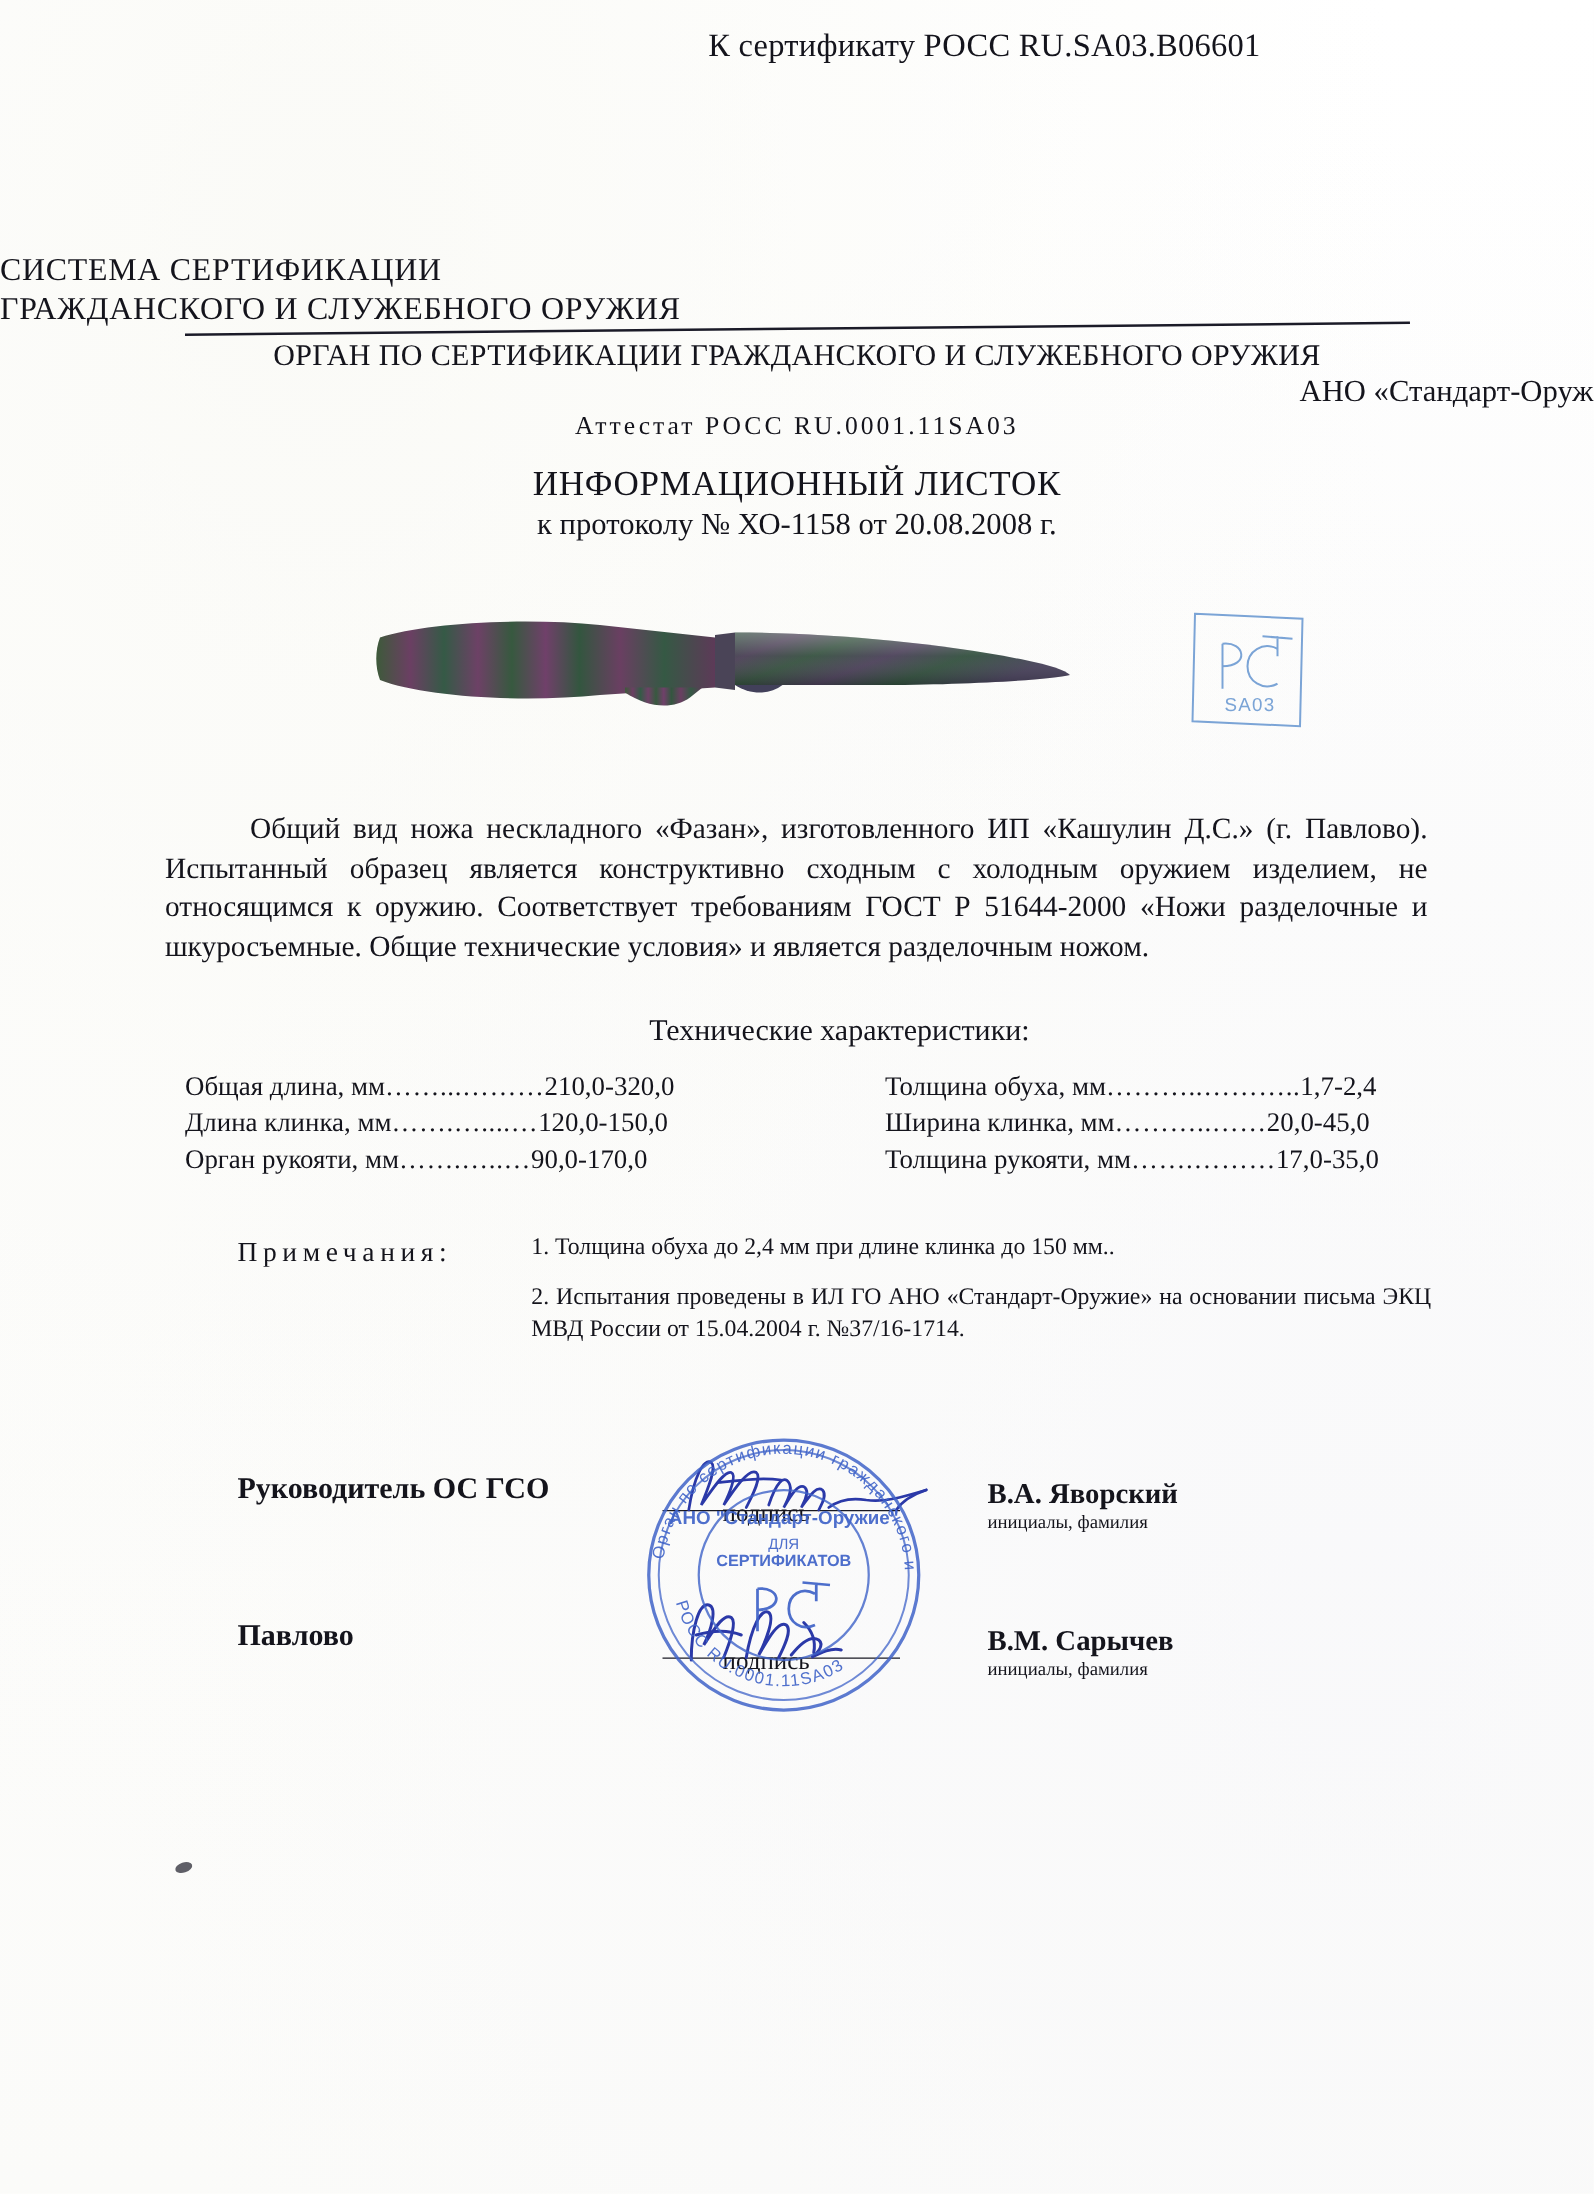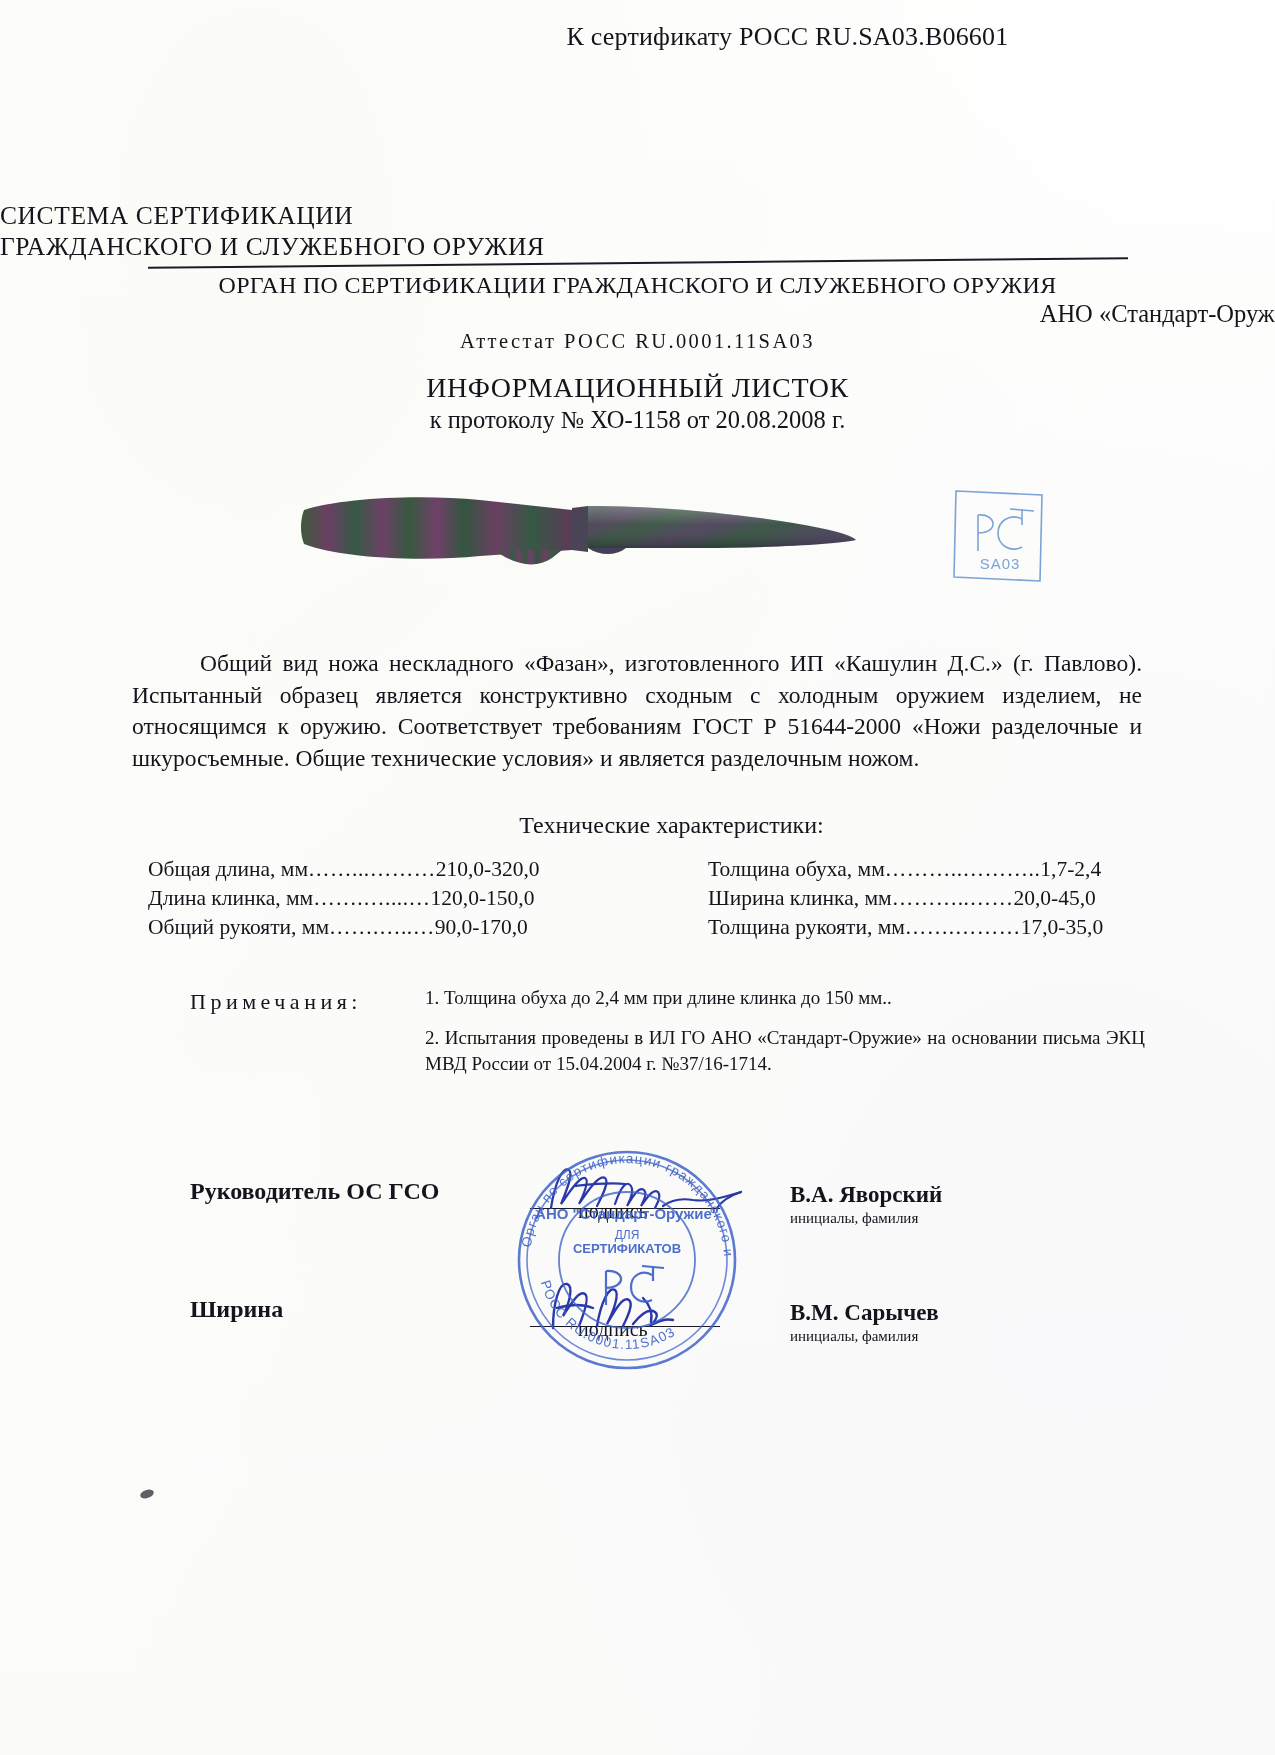--- a/index.html
+++ b/index.html
@@ -152,21 +152,21 @@
   </div>
 
   <div class="body-par"><span class="ind"></span><span>Общий вид ножа нескладного «Фазан», изготовленного ИП «Кашулин Д.С.» (г. Павлово). Испытанный образец является конструктивно сходным с холодным оружием изделием, не относящимся к оружию. Соответствует требованиям ГОСТ Р 51644-2000 «Ножи разделочные и шкуросъемные. Общие технические условия» и является разделочным ножом.</span></div>
 
   <div class="tech-head">Технические характеристики:</div>
 
   <div class="specs">
     <div class="spec-col">
       <div class="spec-row"><span>Общая длина, мм</span><span class="dots">……...………</span><span>210,0-320,0</span></div>
       <div class="spec-row"><span>Длина клинка, мм</span><span class="dots">…….…....…</span><span>120,0-150,0</span></div>
-      <div class="spec-row"><span>Общий рукояти, мм</span><span class="dots">…….…..…</span><span>90,0-170,0</span></div>
+      <div class="spec-row"><span>Орган рукояти, мм</span><span class="dots">…….…..…</span><span>90,0-170,0</span></div>
     </div>
     <div class="spec-col">
       <div class="spec-row"><span>Толщина обуха, мм</span><span class="dots">………..………..</span><span>1,7-2,4</span></div>
       <div class="spec-row"><span>Ширина клинка, мм</span><span class="dots">………..……</span><span>20,0-45,0</span></div>
       <div class="spec-row"><span>Толщина рукояти, мм</span><span class="dots">…….………</span><span>17,0-35,0</span></div>
     </div>
   </div>
 
   <div class="notes">
     <div class="notes-label">Примечания:</div>
@@ -189,21 +189,21 @@
           <path d="M6,52 C10,26 18,10 24,14 C29,18 20,38 16,48 C22,40 34,20 40,22 C45,24 38,40 34,48 C42,36 54,18 60,22 C65,26 56,42 52,50"></path>
           <path d="M30,30 C48,28 64,26 80,28"></path>
           <path d="M70,48 C76,30 82,24 86,30 C90,36 84,46 82,50 C88,40 94,30 99,34 C103,38 98,46 96,50 C102,42 108,32 113,36 C117,40 112,48 110,52"></path>
           <path d="M118,50 C126,44 136,42 148,44 C162,46 176,42 196,36"></path>
           <path d="M196,36 C184,40 176,46 172,52"></path>
         </g>
       </svg>
     </div>
 
     <div class="sig-row" style="top:118px">
-      <div class="sig-role">Ширина</div>
+      <div class="sig-role">Павлово</div>
       <div class="sig-line"></div>
       <div class="sig-cap">подпись</div>
       <div class="sig-name">В.М. Сарычев</div>
       <div class="sig-name-cap">инициалы, фамилия</div>
       <svg class="scribble" viewBox="0 0 230 70" aria-hidden="true">
         <g fill="none" stroke="#2b39a8" stroke-width="2.4" stroke-linecap="round">
           <path d="M8,54 C8,30 14,8 22,10 C29,12 24,30 18,42 C26,30 34,16 40,20 C45,24 38,42 34,52"></path>
           <path d="M12,34 C26,30 38,30 48,34"></path>
           <path d="M52,52 C56,28 64,12 70,16 C75,20 68,38 62,50 C70,36 78,22 84,26 C89,30 82,44 78,52"></path>
           <path d="M88,50 C96,40 104,34 110,38 C115,42 108,50 104,52 C112,48 120,44 128,46"></path>

